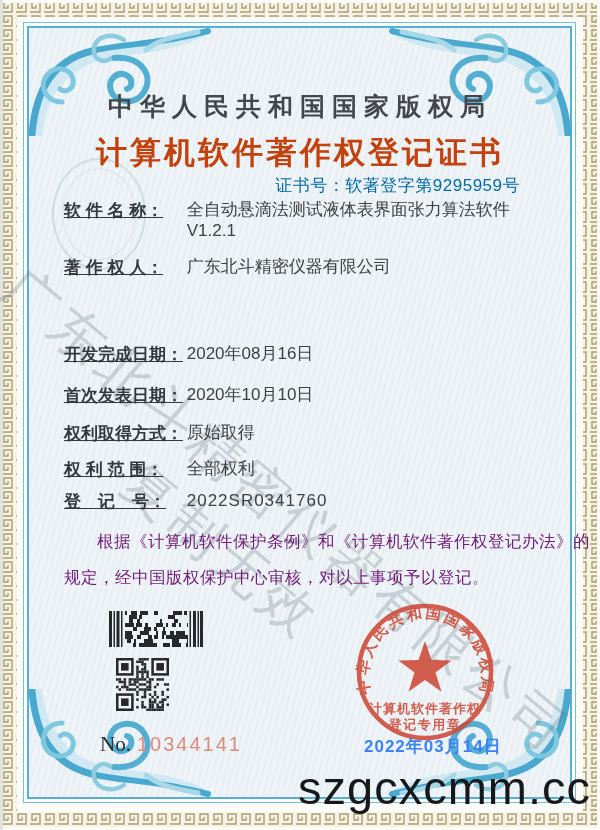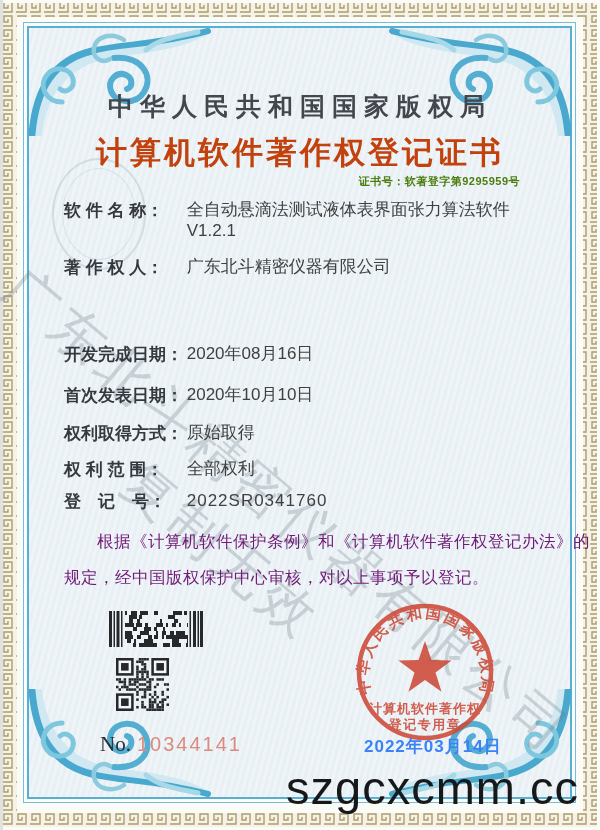--- a/index.html
+++ b/index.html
@@ -17,40 +17,40 @@
   .emboss{position:absolute;left:52px;top:158px;width:90px;height:108px;border-radius:50%;
           border:2px solid rgba(165,185,198,.38);}
   .emboss:before{content:"";position:absolute;left:8px;top:8px;right:8px;bottom:8px;
           border-radius:50%;border:1.5px solid rgba(165,185,198,.28);}
   .authority{position:absolute;left:0;top:90px;width:100%;text-align:center;
           font-family:"Liberation Serif",serif;font-weight:700;font-size:25px;
           letter-spacing:7px;color:#43464c;white-space:nowrap;}
   .title{position:absolute;left:0;top:132px;width:100%;text-align:center;
           font-family:"Liberation Serif",serif;font-weight:700;font-size:31px;
           letter-spacing:3px;color:#c2410c;white-space:nowrap;}
-  .certno{position:absolute;right:80px;top:174px;font-size:11px;font-weight:700;
-          letter-spacing:.5px;color:#4d7c0f;white-space:nowrap;}
+  .certno{position:absolute;right:80px;top:174px;font-size:17px;font-weight:400;
+          letter-spacing:.5px;color:#0369a1;white-space:nowrap;}
   .row{position:absolute;left:64px;white-space:nowrap;font-size:17px;}
-  .row .lab{display:inline-block;width:118px;font-weight:700;color:#35383e;vertical-align:top;}
+  .row .lab{display:inline-block;width:118px;font-weight:700;color:#35383e;vertical-align:top;text-decoration:underline;}
   .row .val{display:inline-block;font-weight:500;color:#404040;vertical-align:top;line-height:21px;}
   .stline{position:absolute;font-size:16.5px;letter-spacing:.5px;color:#701a75;white-space:nowrap;}
   .barcode{position:absolute;left:109px;top:611px;}
   .qrcode{position:absolute;left:116px;top:658px;}
   .serial{position:absolute;left:88px;top:732px;white-space:nowrap;margin-left:12px;}
   .serial .no{font-family:"Liberation Serif",serif;font-size:21px;color:#2c2e33;}
   .serial .num{font-size:20px;color:#dd8a7e;letter-spacing:2px;margin-left:6px;}
   .sealwrap{position:absolute;left:350px;top:597px;opacity:.88;}
   .sealdate{position:absolute;left:364px;top:735px;font-size:17px;font-weight:700;
           letter-spacing:1px;color:#3b82f6;white-space:nowrap;}
   .wm{position:absolute;transform-origin:0 0;transform:rotate(40deg);
       font-size:54px;letter-spacing:6px;color:rgba(105,120,130,.28);
       font-weight:400;white-space:nowrap;pointer-events:none;}
   .wm.company{left:34px;top:252px;}
   .wm.invalid{left:152px;top:446px;}
-  .wm-site{position:absolute;left:286px;top:760px;font-size:47px;font-weight:500;
+  .wm-site{position:absolute;left:298px;top:760px;font-size:47px;font-weight:500;
       color:#17181a;letter-spacing:1px;white-space:nowrap;}
   .edge{position:absolute;left:0;top:0;width:3px;height:830px;background:rgba(140,150,155,.25);}
 </style>
 </head>
 <body>
 
 <div class="cert">
 
   <svg class="gk" width="600" height="830" aria-hidden="true">
     <defs>

